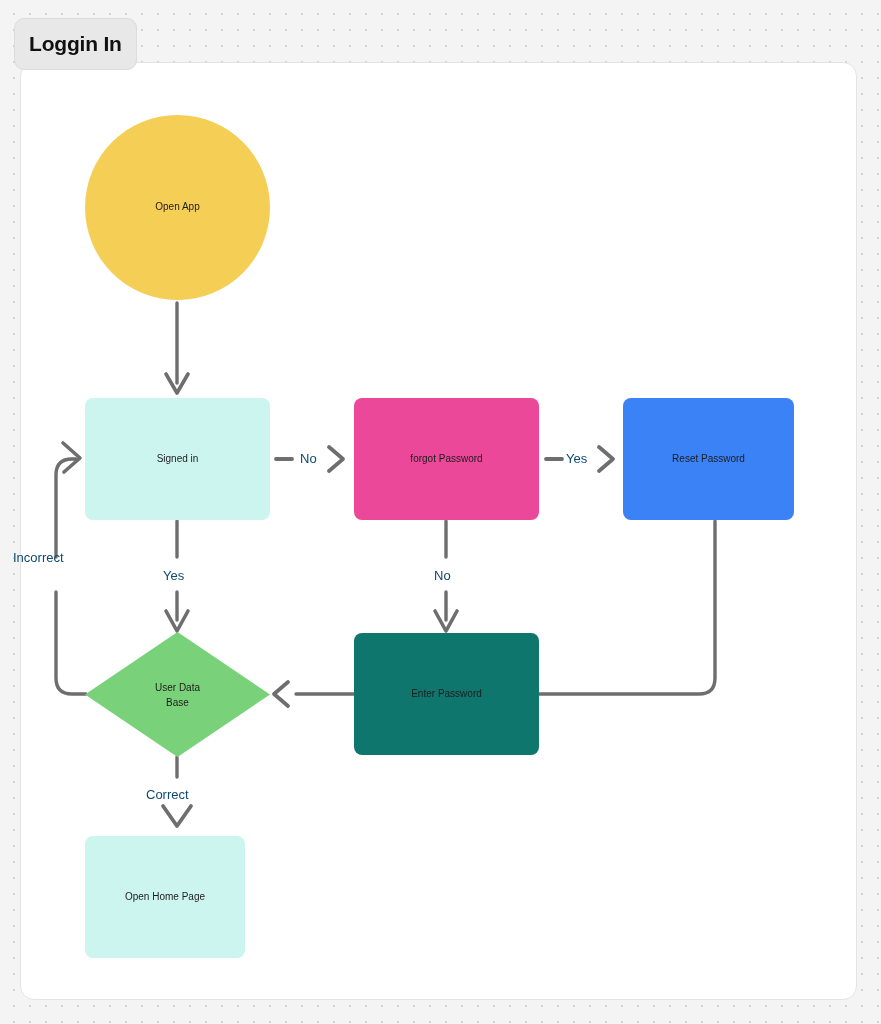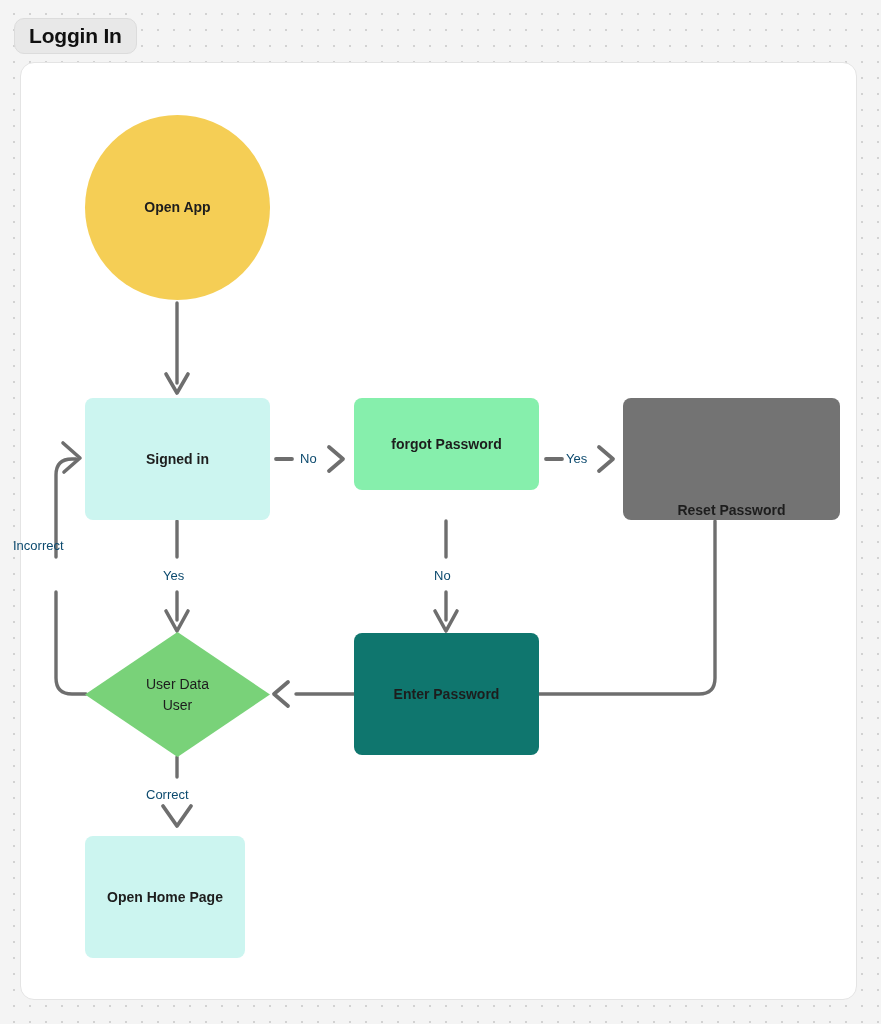--- a/index.html
+++ b/index.html
@@ -17,21 +17,21 @@
     background-position: 6px 6px;
     position: relative;
   }
 
   
   #title-pill {
     position: absolute;
     left: 14px;
     top: 18px;
     height: 34px;
-    padding: 0 14px;
+    padding: 8px 14px;
     display: flex;
     align-items: center;
     background: #e8e8e8;
     border: 1px solid #dcdcdc;
     border-radius: 10px;
     font-size: 21px;
     font-weight: bold;
     color: #101010;
     letter-spacing: -0.2px;
     z-index: 5;
@@ -63,24 +63,23 @@
 
   
   .node {
     position: absolute;
     box-sizing: border-box;
     display: flex;
     align-items: center;
     justify-content: center;
     text-align: center;
     color: #1d1d1d;
-    font-size: 14px;
+    font-size: 10px;
     line-height: 1.45;
     z-index: 3;
-    font-weight: bold;
   }
   .node-rect {
     border-radius: 8px;
   }
   .node-circle {
     border-radius: 50%;
   }
   .diamond-wrap {
     position: absolute;
     z-index: 3;
@@ -97,21 +96,21 @@
     position: absolute;
     left: 0;
     top: 0;
     width: 100%;
     height: 100%;
     display: flex;
     flex-direction: column;
     align-items: center;
     justify-content: center;
     text-align: center;
-    font-size: 14px;
+    font-size: 10px;
     line-height: 1.5;
     color: #1d1d1d;
   }
 
   
   .edge-label {
     position: absolute;
     font-size: 13px;
     color: #0c4a6e;
     white-space: nowrap;
@@ -163,47 +162,47 @@
 </svg>
 
 <div class="node node-circle" style="left:85px; top:115px; width:185px; height:185px; background:#F5CE55;">
   <span>Open App</span>
 </div>
 
 <div class="node node-rect" style="left:85px; top:398px; width:185px; height:122px; background:#CCF5F0;">
   <span>Signed in</span>
 </div>
 
-<div class="node node-rect" style="left:354px; top:398px; width:185px; height:92px; background:#86efac;">
+<div class="node node-rect" style="left:354px; top:398px; width:185px; height:122px; background:#ec4899;">
   <span>forgot Password</span>
 </div>
 
-<div class="node node-rect" style="left:623px; top:398px; width:217px; height:122px; background:#737373;align-items:flex-end;">
+<div class="node node-rect" style="left:623px; top:398px; width:171px; height:122px; background:#3b82f6;">
   <span>Reset Password</span>
 </div>
 
 <div class="diamond-wrap" style="left:85px; top:632px; width:185px; height:125px;">
   <div class="diamond-shape" style="background:#79D279;"></div>
   <div class="diamond-label">
     <span>User Data</span>
-    <span>User</span>
+    <span>Base</span>
   </div>
 </div>
 
 <div class="node node-rect" style="left:354px; top:633px; width:185px; height:122px; background:#0f766e;">
   <span>Enter Password</span>
 </div>
 
 <div class="node node-rect" style="left:85px; top:836px; width:160px; height:122px; background:#CCF5F0;">
   <span>Open Home Page</span>
 </div>
 
 <div class="edge-label" style="left:300px; top:451px;">No</div>
 
 <div class="edge-label" style="left:566px; top:451px;">Yes</div>
 
 <div class="edge-label" style="left:163px; top:568px;">Yes</div>
 
 <div class="edge-label" style="left:434px; top:568px;">No</div>
 
-<div class="edge-label" style="left:13px; top:538px;">Incorrect</div>
+<div class="edge-label" style="left:13px; top:550px;">Incorrect</div>
 
 <div class="edge-label" style="left:146px; top:787px;text-align:center;">Correct</div>
 
 </body></html>

